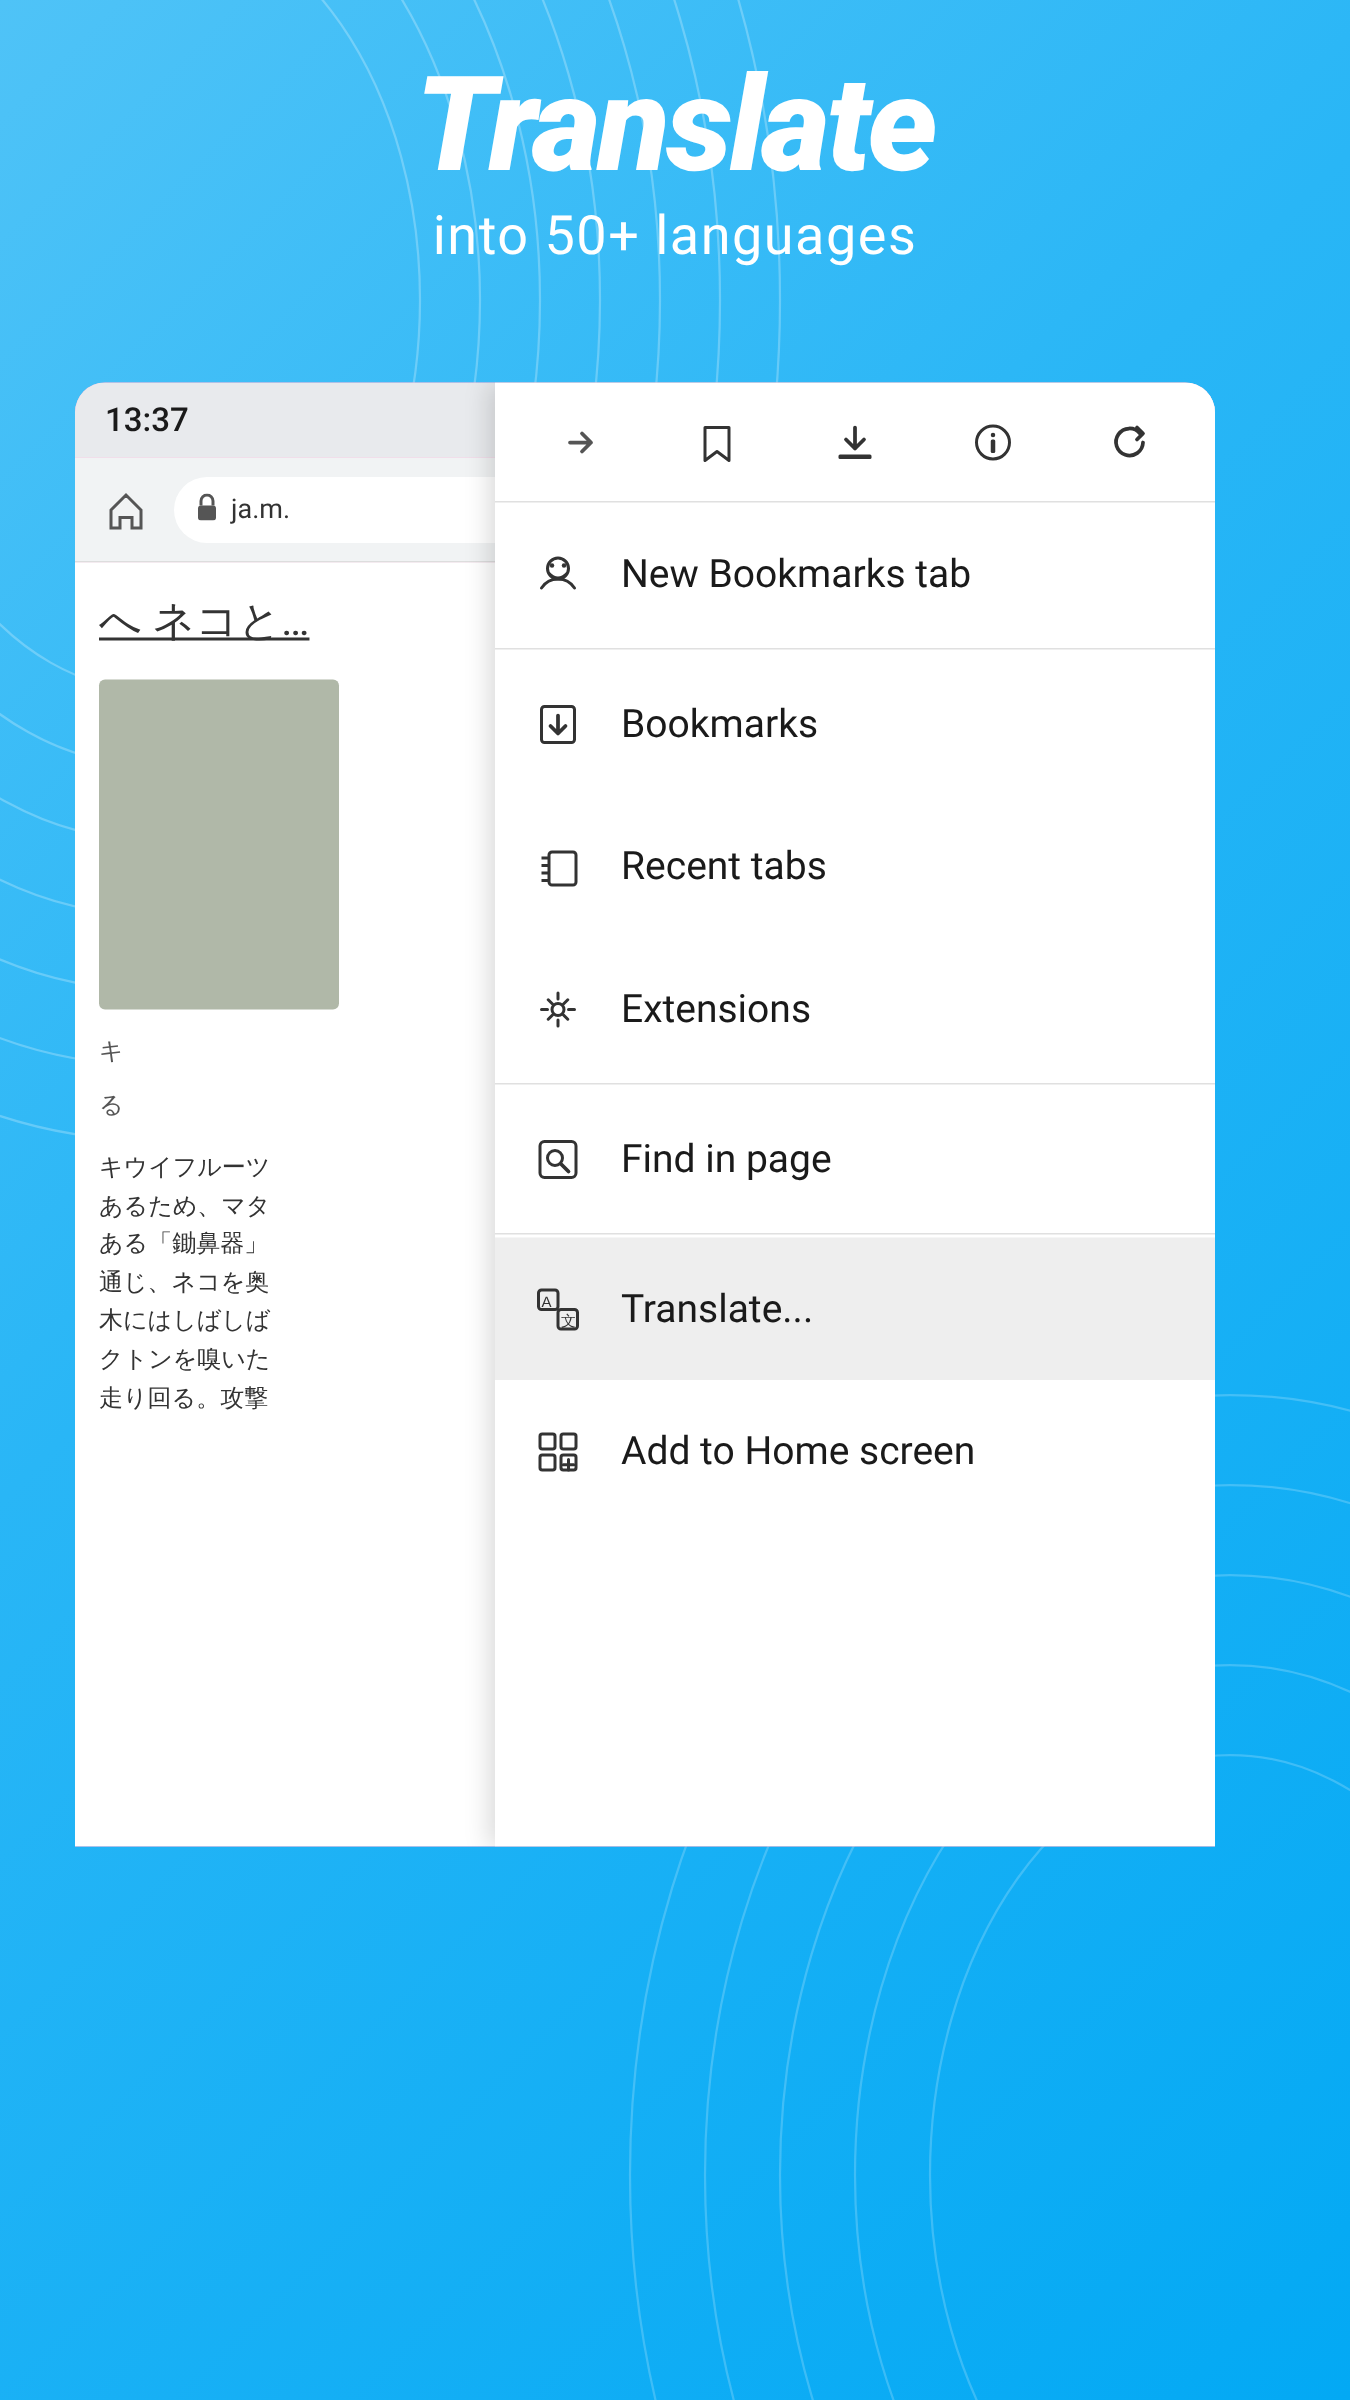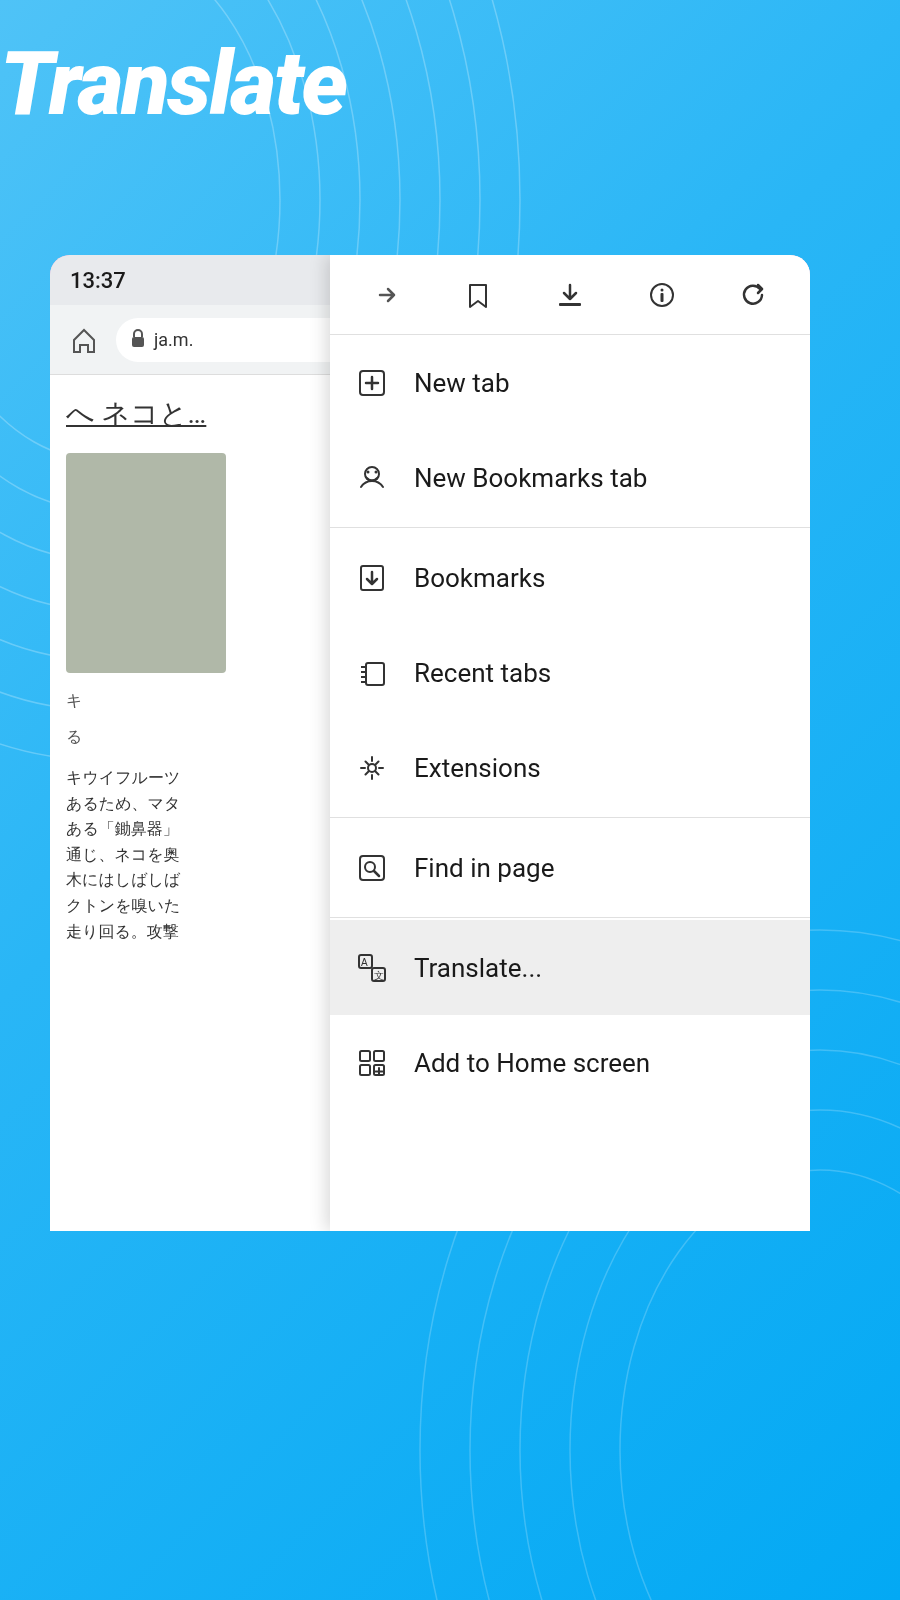--- a/index.html
+++ b/index.html
@@ -28,20 +28,21 @@
       width: 100%; height: 100%;
       z-index: 1;
       pointer-events: none;
     }
 
     
     .hero {
       position: absolute;
       top: 40px;
       left: 0; right: 0;
+      text-align: center;
       z-index: 2;
     }
     .hero-title {
       font-size: 88px;
       font-weight: 900;
       font-style: italic;
       color: white;
       letter-spacing: -2px;
       line-height: 1;
     }
@@ -245,20 +246,21 @@
       <ellipse cx="820" cy="1450" rx="250" ry="340"></ellipse>
       <ellipse cx="820" cy="1450" rx="300" ry="400"></ellipse>
       <ellipse cx="820" cy="1450" rx="350" ry="460"></ellipse>
       <ellipse cx="820" cy="1450" rx="400" ry="520"></ellipse>
     </g>
   </svg>
 </div>
 
 <div class="hero">
   <div class="hero-title">Translate</div>
+  <div class="hero-subtitle">into 50+ languages</div>
 </div>
 
 <div class="phone-frame">
 
   <div class="status-bar">
     <span class="status-time">13:37</span>
     <div class="status-icons">
       <svg width="22" height="18" viewBox="0 0 22 18">
         <polygon points="11,16 2,5 20,5" fill="#1a1a1a"></polygon>
         <polygon points="11,16 5,9 17,9" fill="white"></polygon>
@@ -338,29 +340,20 @@
         </svg>
       </div>
       <div class="toolbar-btn">
         <svg width="28" height="28" viewBox="0 0 28 28" fill="none">
           <path d="M20 8 A9 9 0 1 0 22 14" stroke="#333" stroke-width="2.5" stroke-linecap="round"></path>
           <path d="M18 4 L22 8 L18 12" stroke="#333" stroke-width="2.5" stroke-linecap="round" stroke-linejoin="round"></path>
         </svg>
       </div>
     </div>
 
-    <div class="menu-item">
-      <div class="menu-item-icon">
-        <svg width="30" height="30" viewBox="0 0 30 30" fill="none">
-          <rect x="3" y="3" width="24" height="24" rx="3" stroke="#333" stroke-width="2"></rect>
-          <path d="M15 9 V21 M9 15 H21" stroke="#333" stroke-width="2.5" stroke-linecap="round"></path>
-        </svg>
-      </div>
-      <span class="menu-item-label">New tab</span>
-    </div>
 
     <div class="menu-item">
       <div class="menu-item-icon">
         <svg width="30" height="30" viewBox="0 0 30 30" fill="none">
           <circle cx="15" cy="11" r="7" stroke="#333" stroke-width="2"></circle>
           <circle cx="11" cy="9" r="1.5" fill="#333"></circle>
           <circle cx="19" cy="9" r="1.5" fill="#333"></circle>
           <path d="M9 14 Q15 20 21 14" stroke="#333" stroke-width="1.5" stroke-linecap="round"></path>
           <path d="M4 24 Q8 18 15 18 Q22 18 26 24" stroke="#333" stroke-width="2" stroke-linecap="round" fill="none"></path>
         </svg>

